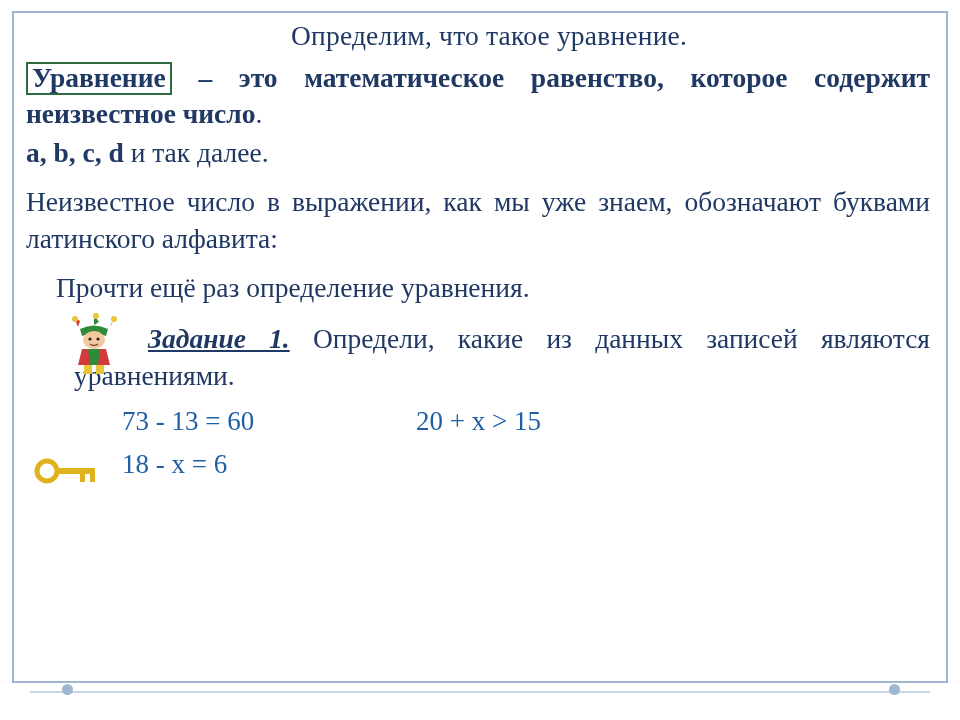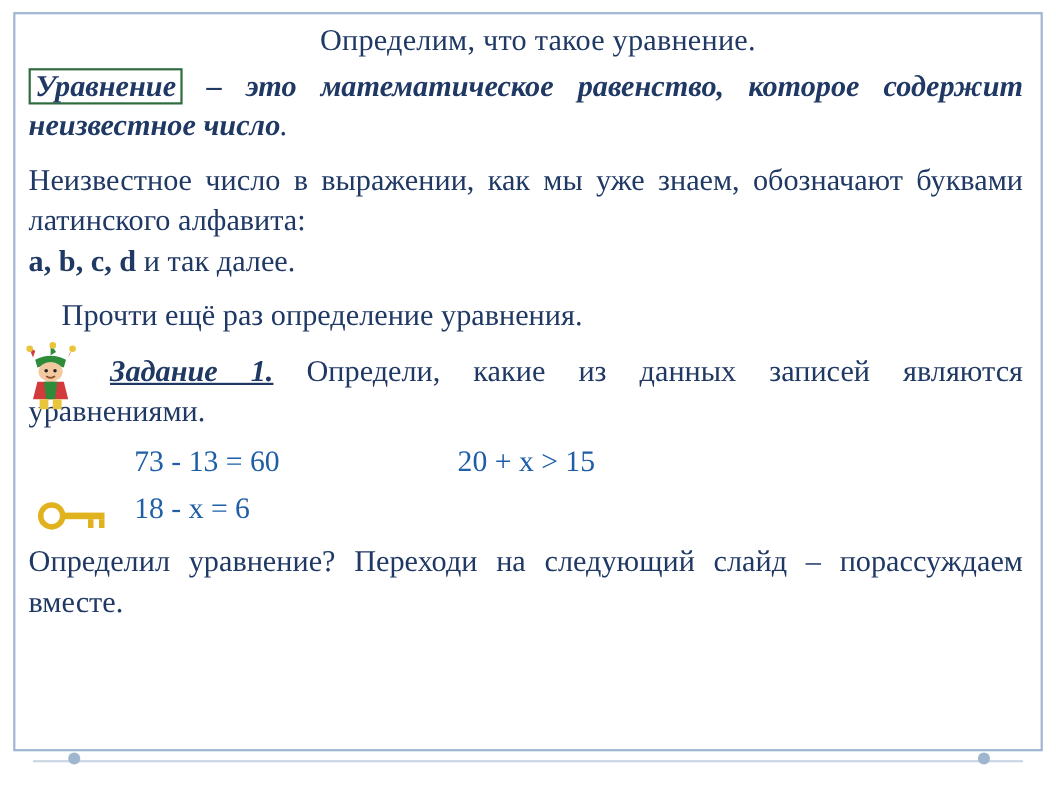--- a/index.html
+++ b/index.html
@@ -53,40 +53,40 @@
   .justify {
     text-align: justify;
     text-align-last: left;
     padding-right: 6px;
   }
   .bold {
     font-weight: bold;
   }
   .def-line {
     margin-bottom: 2px;
-    font-style: italic;
   }
   .boxed {
     border: 2px solid #2e6b3e;
     padding: 0 4px 1px 4px;
     display: inline-block;
     line-height: 1.05;
     font-weight: bold;
   }
   .para-gap {
     margin-top: 13px;
   }
   .center-ind {
     text-align: left;
     padding-left: 30px;
     padding-right: 40px;
   }
   .task-block {
     position: relative;
     margin-top: 14px;
+    margin-left: 48px;
   }
   .task-block .first-line {
     text-indent: 74px;
   }
   .underline-italic {
     font-style: italic;
     text-decoration: underline;
     font-weight: bold;
   }
   .jester {
@@ -152,25 +152,25 @@
   <div class="frame"></div>
 
   <div class="content">
 
     <p class="title-line">Определим, что такое уравнение.</p>
 
     <p class="justify def-line">
       <span class="boxed">Уравнение</span><span class="bold"> – это математическое равенство, которое содержит неизвестное число</span><span>.</span>
     </p>
 
+    <p class="justify">
+      <span class="bold">a, b, c, d</span><span> и так далее.</span>
+    </p>
     <p class="justify para-gap">
       <span>Неизвестное число в выражении, как мы уже знаем, обозначают буквами латинского алфавита:</span>
-    </p>
-    <p class="justify">
-      <span class="bold">a, b, c, d</span><span> и так далее.</span>
     </p>
 
     <p class="center-ind para-gap">Прочти ещё раз определение уравнения.</p>
 
     <div class="task-block">
       <svg class="jester" viewBox="0 0 56 62">
         <path d="M12 14 L8 4 L14 8 Z" fill="#d13b3b"></path>
         <path d="M28 12 L28 2 L33 9 Z" fill="#2e8b3a"></path>
         <path d="M44 14 L49 4 L45 11 Z" fill="#d13b3b"></path>
         <circle cx="9" cy="6" r="3" fill="#e8c53a"></circle>
@@ -200,21 +200,20 @@
       <svg class="key" viewBox="0 0 64 36">
         <circle cx="13" cy="18" r="10" fill="none" stroke="#e0b21d" stroke-width="5"></circle>
         <circle cx="13" cy="18" r="3.5" fill="#ffffff"></circle>
         <rect x="21" y="15" width="40" height="6" fill="#e0b21d"></rect>
         <rect x="46" y="21" width="5" height="8" fill="#e0b21d"></rect>
         <rect x="56" y="21" width="5" height="8" fill="#e0b21d"></rect>
       </svg>
       <div class="col1">18 - х = 6</div>
     </div>
 
-    <p class="justify closing">Определил уравнение? Переходи на следующий слайд – порассуждаем вместе.</p>
   </div>
 
   <div class="underline-bar"></div>
   <div class="dots">
     <div class="dot" style="left:62px; top:0;"></div>
     <div class="dot" style="left:889px; top:0;"></div>
   </div>
 </div>
 
 </body></html>

